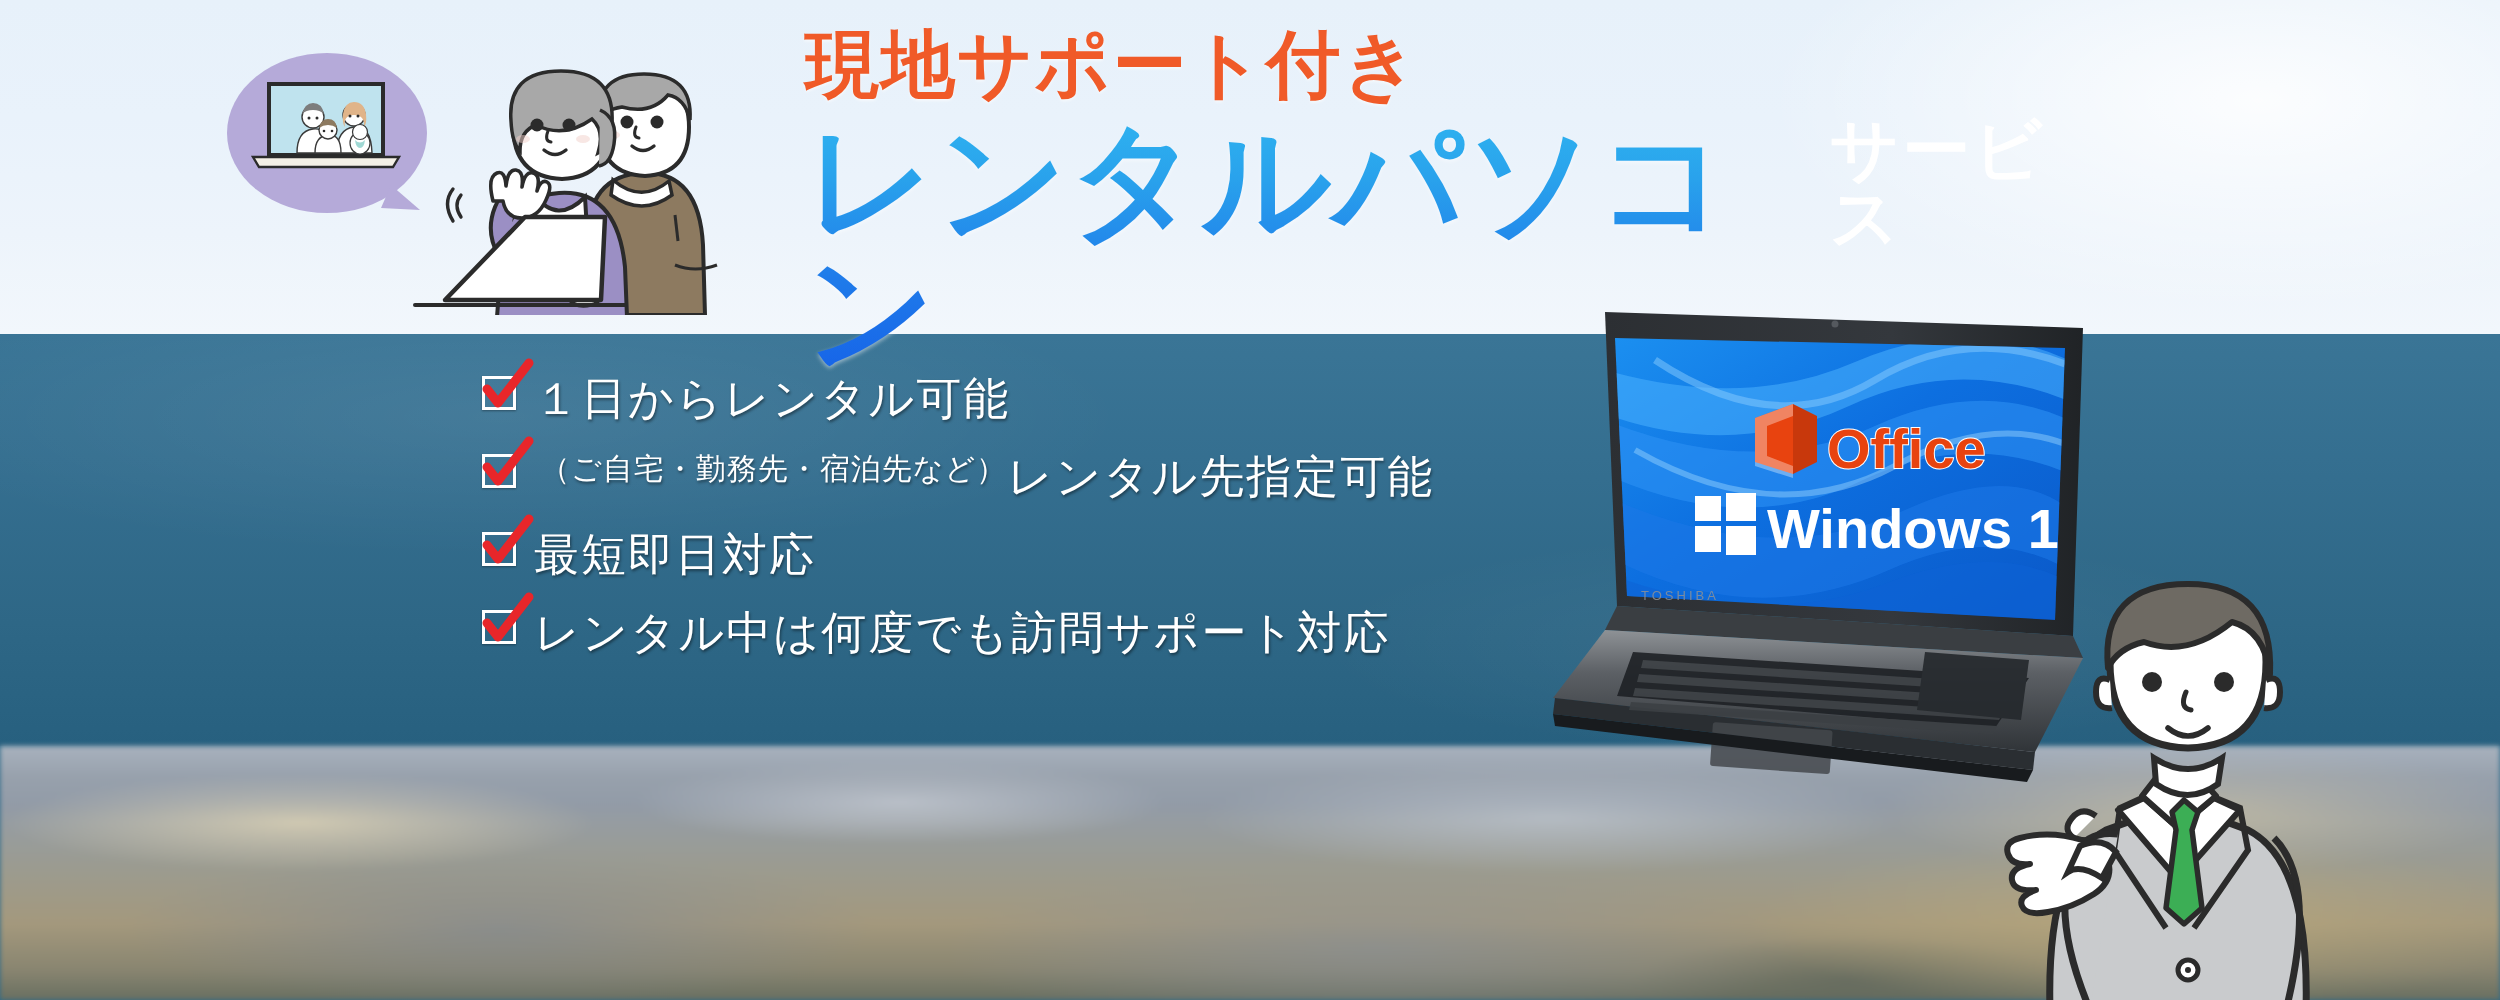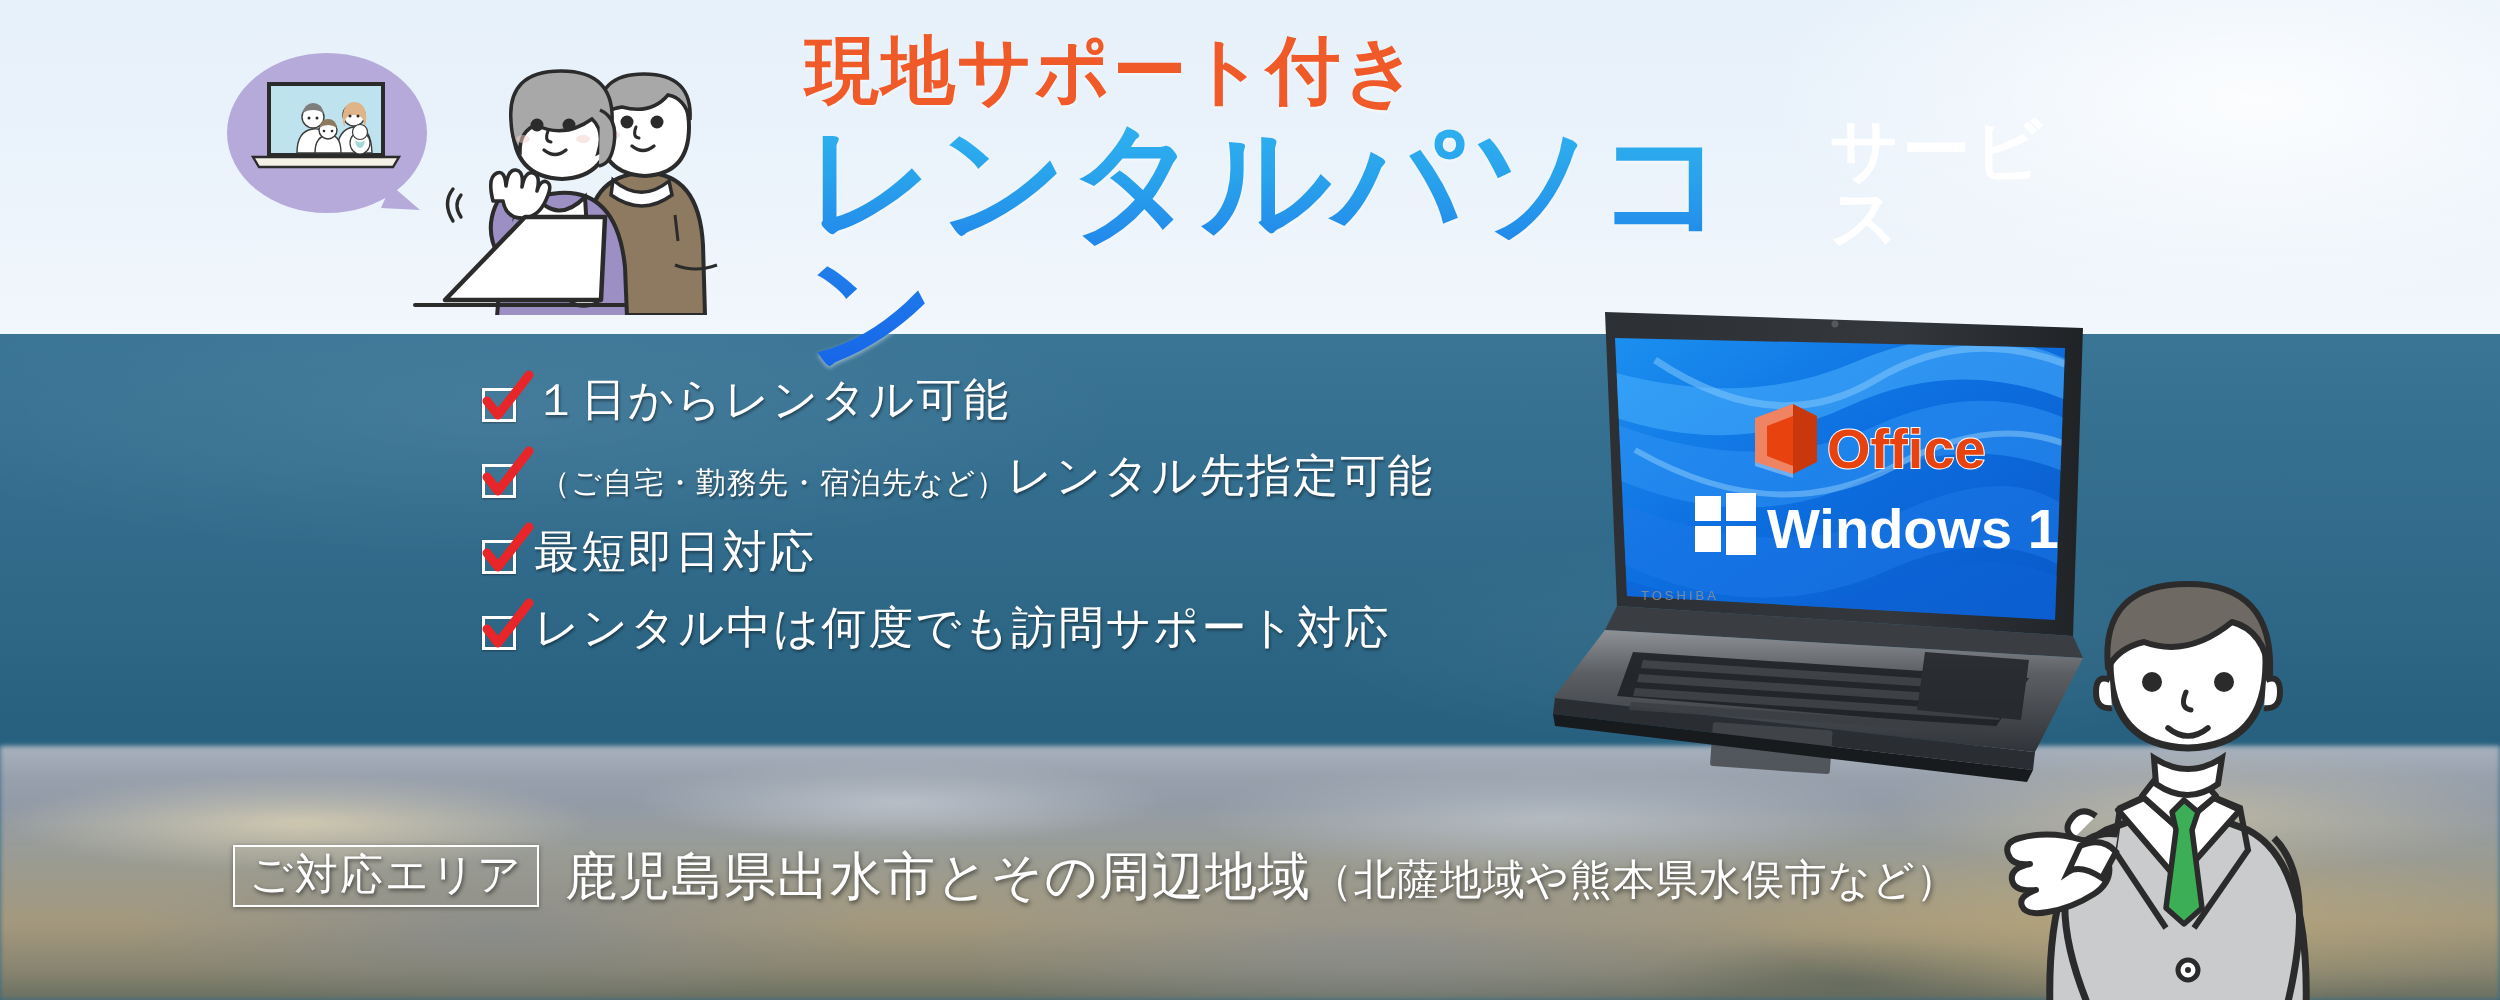--- a/index.html
+++ b/index.html
@@ -56,21 +56,21 @@
   .bg-town .veil{
     position:absolute; inset:0;
     background:linear-gradient(180deg, rgba(255,255,255,.18) 0%, rgba(255,255,255,.05) 25%, rgba(0,0,0,.05) 100%);
   }
 
   
   .headline{
     position:absolute; left:805px; top:32px; width:1300px; z-index:6;
   }
   .hl-sub{
-    font-family:Liberation Sans, sans-serif;
+    font-family:Liberation Mono, monospace;
     font-size:74px; font-weight:bold; letter-spacing:2px;
     color:#f05a28; line-height:1.05;
     text-shadow:0 2px 3px rgba(255,255,255,.55);
   }
   .hl-main-row{ display:flex; margin-top:6px; }
   .hl-main{
     font-family:"DejaVu Sans","Liberation Sans",sans-serif;
     font-size:128px; font-weight:bold; letter-spacing:1px; line-height:1.02;
     background:linear-gradient(180deg,#2fb3f0 0%, #29a2ec 24%, #1f7bea 62%, #1663e8 100%);
     -webkit-background-clip:text; background-clip:text;
@@ -81,21 +81,21 @@
     font-family:"DejaVu Sans","Liberation Sans",sans-serif;
     font-size:68px; font-weight:bold; letter-spacing:3px;
     color:#ffffff; margin-left:18px; padding-bottom:14px; line-height:1;
   }
 
   
   .features{
     position:absolute; left:482px; top:360px; z-index:6;
   }
   .feat{
-    display:flex; align-items:flex-end; height:62px; margin-bottom:14px;
+    display:flex; align-items:flex-start; height:62px; margin-bottom:14px;margin-top:16px;
   }
   .chk{
     position:relative; width:34px; height:34px; flex:0 0 34px;
     border:3px solid #ffffff; margin-right:18px;
     box-shadow:0 1px 2px rgba(0,0,0,.35);
   }
   .chk svg{ position:absolute; left:-4px; top:-18px; width:52px; height:52px; overflow:visible; }
   .feat-text{
     font-family:"DejaVu Sans","Liberation Sans",sans-serif;
     font-size:45px; color:#ffffff; letter-spacing:2px; line-height:1;
@@ -345,26 +345,20 @@
       <span class="chk">
         <svg viewBox="0 0 52 52">
             <path d="M6 28 L17 42 L48 2" fill="none" stroke="#e8262a" stroke-width="9" stroke-linecap="round" stroke-linejoin="round"></path>
           </svg>
       </span>
       <span class="feat-text">レンタル中は何度でも訪問サポート対応</span>
       <span class="feat-text feat-note"></span>
     </div>
   </div>
 
-  <div class="area">
-    <span class="area-badge">ご対応エリア</span>
-    <span class="area-text">
-      <span>鹿児島県出水市とその周辺地域</span><span class="small">（北薩地域や熊本県水俣市など）</span>
-    </span>
-  </div>
 
   <div class="staff">
     <svg viewBox="0 0 580 460" xmlns="http://www.w3.org/2000/svg">
 
       <path d="M120 460 q-4-148 56-180 l72-26 l70 26 q62 32 58 180 z" fill="#c9cbcd" stroke="#2b2b2b" stroke-width="7" stroke-linejoin="round"></path>
 
       <path d="M214 248 l34 30 l36-30 l26 12 l-62 70 l-60-70 z" fill="#ffffff" stroke="#2b2b2b" stroke-width="6" stroke-linejoin="round"></path>
 
       <path d="M212 246 l36 32 l38-32 l-16-18 q-22 14-44 0 z" fill="#ffffff" stroke="#2b2b2b" stroke-width="6" stroke-linejoin="round"></path>
 

